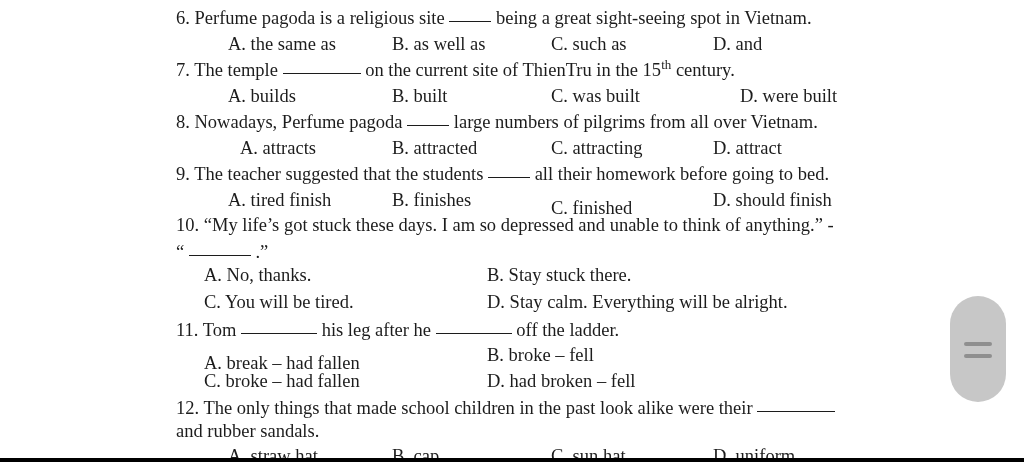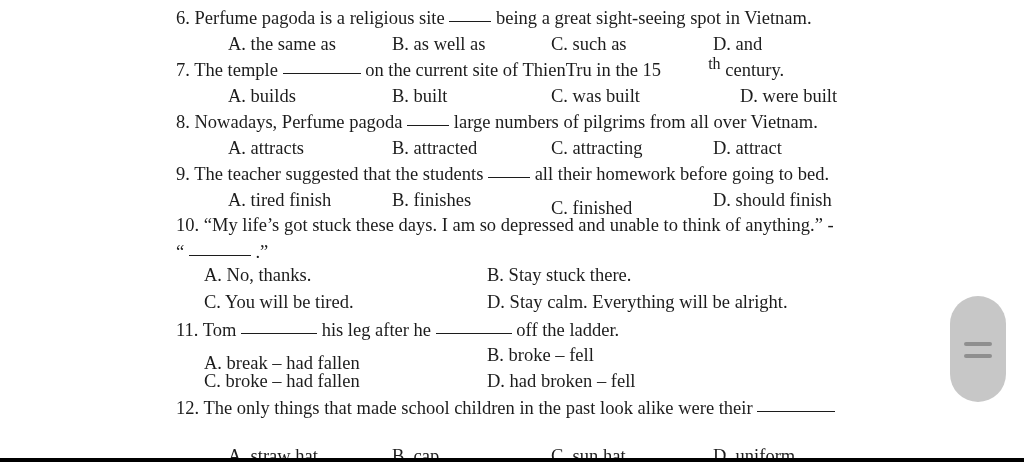--- a/index.html
+++ b/index.html
@@ -59,24 +59,23 @@
   }
   .stem { left: 176px; }
   .cont { left: 176px; }
   .blank {
     display: inline-block;
     border-bottom: 1.6px solid #1c1c1c;
     vertical-align: 2px;
     height: 13px;
   }
   sup {
-    font-size: 16px;
+    font-size: 13px;
     vertical-align: super;
     line-height: 0;
-    margin-left: 47px;
   }
   .opt {
     position: absolute;
     white-space: nowrap;
     font-size: 18.5px;
     color: #1c1c1c;
   }
   
   .cA { left: 228px; }
   .cB { left: 392px; }
@@ -132,21 +131,21 @@
       <div class="opt cA" style="top:83px;">A. builds</div>
       <div class="opt cB" style="top:83px;">B. built</div>
       <div class="opt cC" style="top:83px;">C. was built</div>
       <div class="opt cD" style="top:83px;margin-left:27px;">D. were built</div>
 
       <div class="qline stem" style="top:108px;">
         <span>8. Nowadays, Perfume pagoda</span>
         <span class="blank" style="width:42px;"></span>
         <span>large numbers of pilgrims from all over Vietnam.</span>
       </div>
-      <div class="opt cA" style="top:135px;">A. attracts</div>
+      <div class="opt cA" style="top:135px;margin-left:12px;">A. attracts</div>
       <div class="opt cB" style="top:135px;">B. attracted</div>
       <div class="opt cC" style="top:135px;">C. attracting</div>
       <div class="opt cD" style="top:135px;">D. attract</div>
 
       <div class="qline stem" style="top:160px;">
         <span>9. The teacher suggested that the students</span>
         <span class="blank" style="width:42px;"></span>
         <span>all their homework before going to bed.</span>
       </div>
       <div class="opt cA" style="top:187px;">A. tired finish</div>
@@ -174,20 +173,21 @@
       </div>
       <div class="opt c2A" style="top:350px;">A. break – had fallen</div>
       <div class="opt c2B" style="top:342px;">B. broke – fell</div>
       <div class="opt c2A" style="top:368px;">C. broke – had fallen</div>
       <div class="opt c2B" style="top:368px;">D. had broken – fell</div>
 
       <div class="qline stem" style="top:394px;">
         <span>12. The only things that made school children in the past look alike were their</span>
         <span class="blank" style="width:78px;"></span>
       </div>
+      <div class="qline cont" style="top:418px;">and rubber sandals.</div>
       <div class="opt cA" style="top:443px;">A. straw hat</div>
       <div class="opt cB" style="top:443px;">B. cap</div>
       <div class="opt cC" style="top:443px;">C. sun hat</div>
       <div class="opt cD" style="top:443px;">D. uniform</div>
 
       <div class="thumb">
         <div class="line l1"></div>
         <div class="line l2"></div>
       </div>
 

